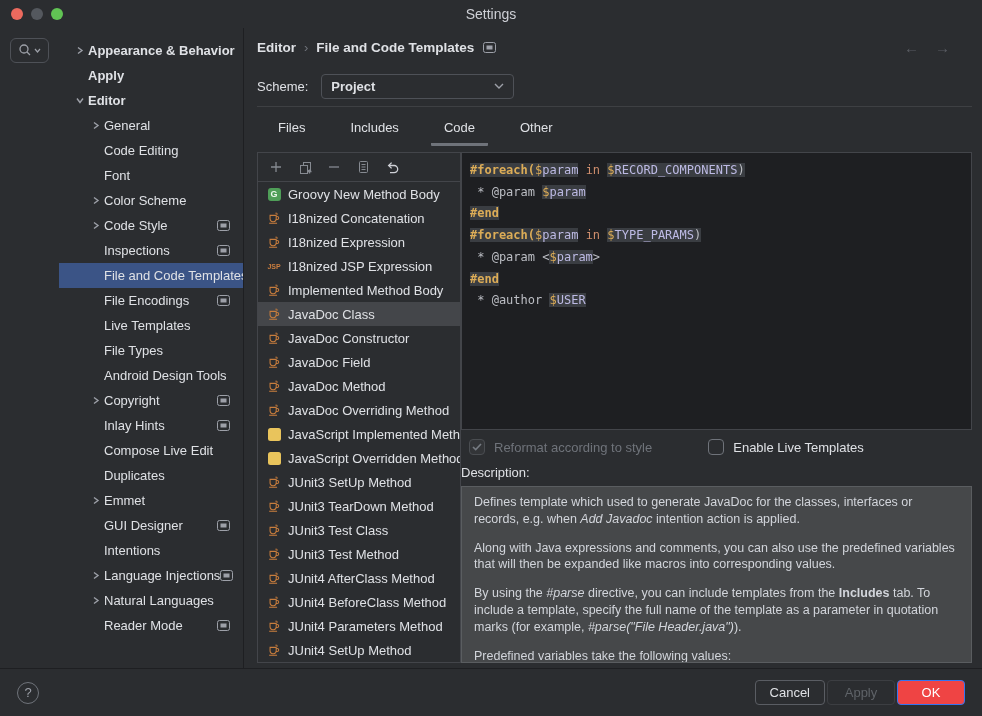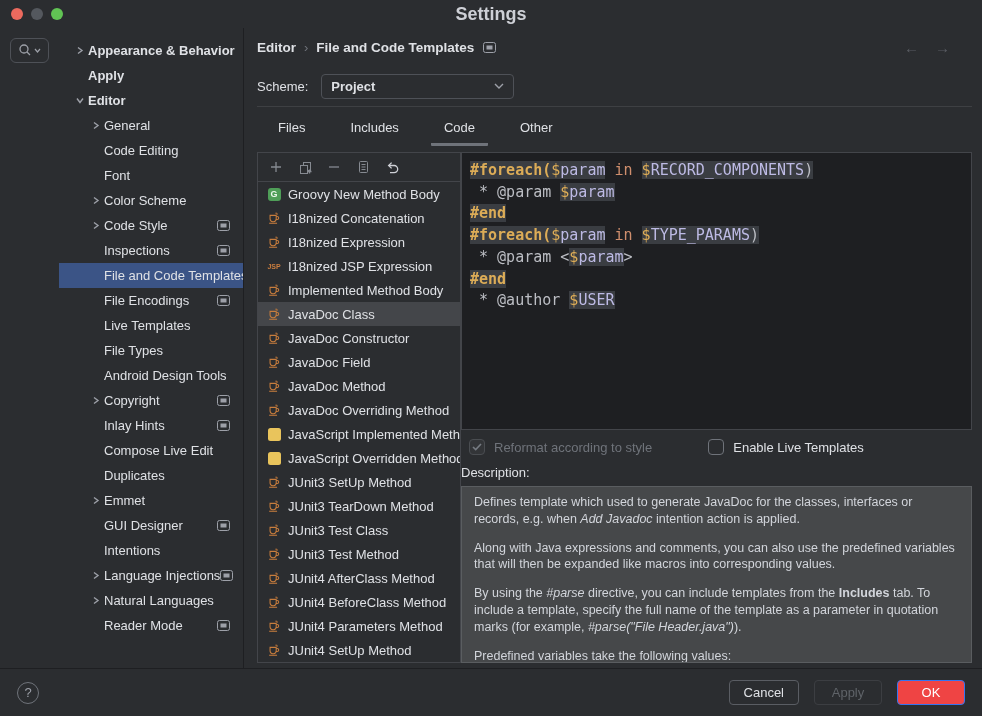--- a/index.html
+++ b/index.html
@@ -10,21 +10,21 @@
     font-family:"Liberation Sans", sans-serif; font-size:13px;
     -webkit-font-smoothing:antialiased;
   }
   
   .titlebar { height:28px; position:relative; display:flex; align-items:center; justify-content:center; }
   .lights { position:absolute; left:11px; top:8px; display:flex; gap:8px; }
   .light { width:12px; height:12px; border-radius:50%; }
   .light.close { background:#EC6A5E; }
   .light.min   { background:#54585E; }
   .light.zoom  { background:#61C454; }
-  .win-title { font-weight:bold; font-size:18px; color:#CED0D6; }
+  .win-title { font-weight:normal; font-size:14px; color:#CED0D6; }
 
   
   .app { display:flex; height:640px; }
 
   
   .sidebar { width:244px; flex:none; border-right:1px solid #1E1F22; padding-top:10px; display:flex; flex-direction:row; }
   .searchbox { margin:0 10px 8px; height:25px; border:1px solid #4E5157; border-radius:6px;
                display:flex; align-items:center; padding:0 7px; gap:1px; flex:none; background:#2B2D30; }
   .tree { flex:1; overflow:hidden; }
   .tree-row { display:flex; align-items:center; height:25px; cursor:default; }
@@ -72,21 +72,21 @@
   .li-label { color:#DFE1E5; }
   .badge-groovy { width:13px; height:13px; border-radius:3px; background:#4F9E58; color:#EAF6EB; font-size:9px; font-weight:bold;
                   display:flex; align-items:center; justify-content:center; }
   .badge-js { width:13px; height:13px; border-radius:2.5px; background:#E9C45C; color:#2B2D30; font-size:7.5px; font-weight:bold;
               display:flex; align-items:flex-end; justify-content:center; padding-bottom:11px; }
   .badge-jsp { color:#CB7E3F; font-size:7px; font-weight:bold; letter-spacing:0; }
 
   
   .editor-col { flex:1; display:flex; flex-direction:column; min-width:0; }
   .editor { height:278px; flex:none; background:#1E1F22; border:1px solid #43454A;
-            padding:7px 0 0 8px; font-family:"DejaVu Sans Mono", monospace; font-size:15px;
+            padding:7px 0 0 8px; font-family:"DejaVu Sans Mono", monospace; font-size:12px;
             line-height:21.7px; white-space:pre; overflow:hidden; }
   .tk-dir    { color:#DCAC57; font-weight:bold; }
   .tk-dollar { color:#DCAC57; }
   .tk-name   { color:#BDBAE4; }
   .tk-kw     { color:#CF8E6D; }
   .tk-plain  { color:#BCBEC4; }
   .frag { background:#3A3D42; }
 
   .check-row { height:30px; flex:none; display:flex; align-items:center; padding-left:8px; margin-top:2px; }
   .cb-group { display:flex; align-items:center; gap:9px; }
@@ -101,21 +101,21 @@
               padding:7px 12px; font-size:12.5px; line-height:16.8px; color:#D2D5DB; overflow:hidden; }
   .desc-box p { margin:0 0 12px; }
   .desc-box p:last-child { margin-bottom:0; }
   .seg-i { font-style:italic; }
   .seg-b { font-weight:bold; }
 
   
   .footer { height:48px; border-top:1px solid #1E1F22; display:flex; align-items:center; padding:0 17px; }
   .help-circle { width:22px; height:22px; border:1px solid #6F737A; border-radius:50%; color:#9DA0A8;
                  display:flex; align-items:center; justify-content:center; font-size:13px; cursor:default; }
-  .footer-buttons { margin-left:auto; display:flex; gap:15px; }
+  .footer-buttons { margin-left:auto; display:flex; gap:2px; }
   .btn { height:25px; min-width:68px; padding:0 14px; border-radius:4px; font-size:13px;
          display:flex; align-items:center; justify-content:center; cursor:default; }
   .btn-cancel { border:1px solid #5A5D63; color:#DFE1E5; background:transparent; }
   .btn-apply  { border:1px solid #3C3E42; color:#5F6368; background:transparent; }
   .btn-ok     { background:#ef4444; border:1px solid #3574F0; color:#FFFFFF; }
 </style>
 </head>
 <body>
 
 <div class="titlebar">

